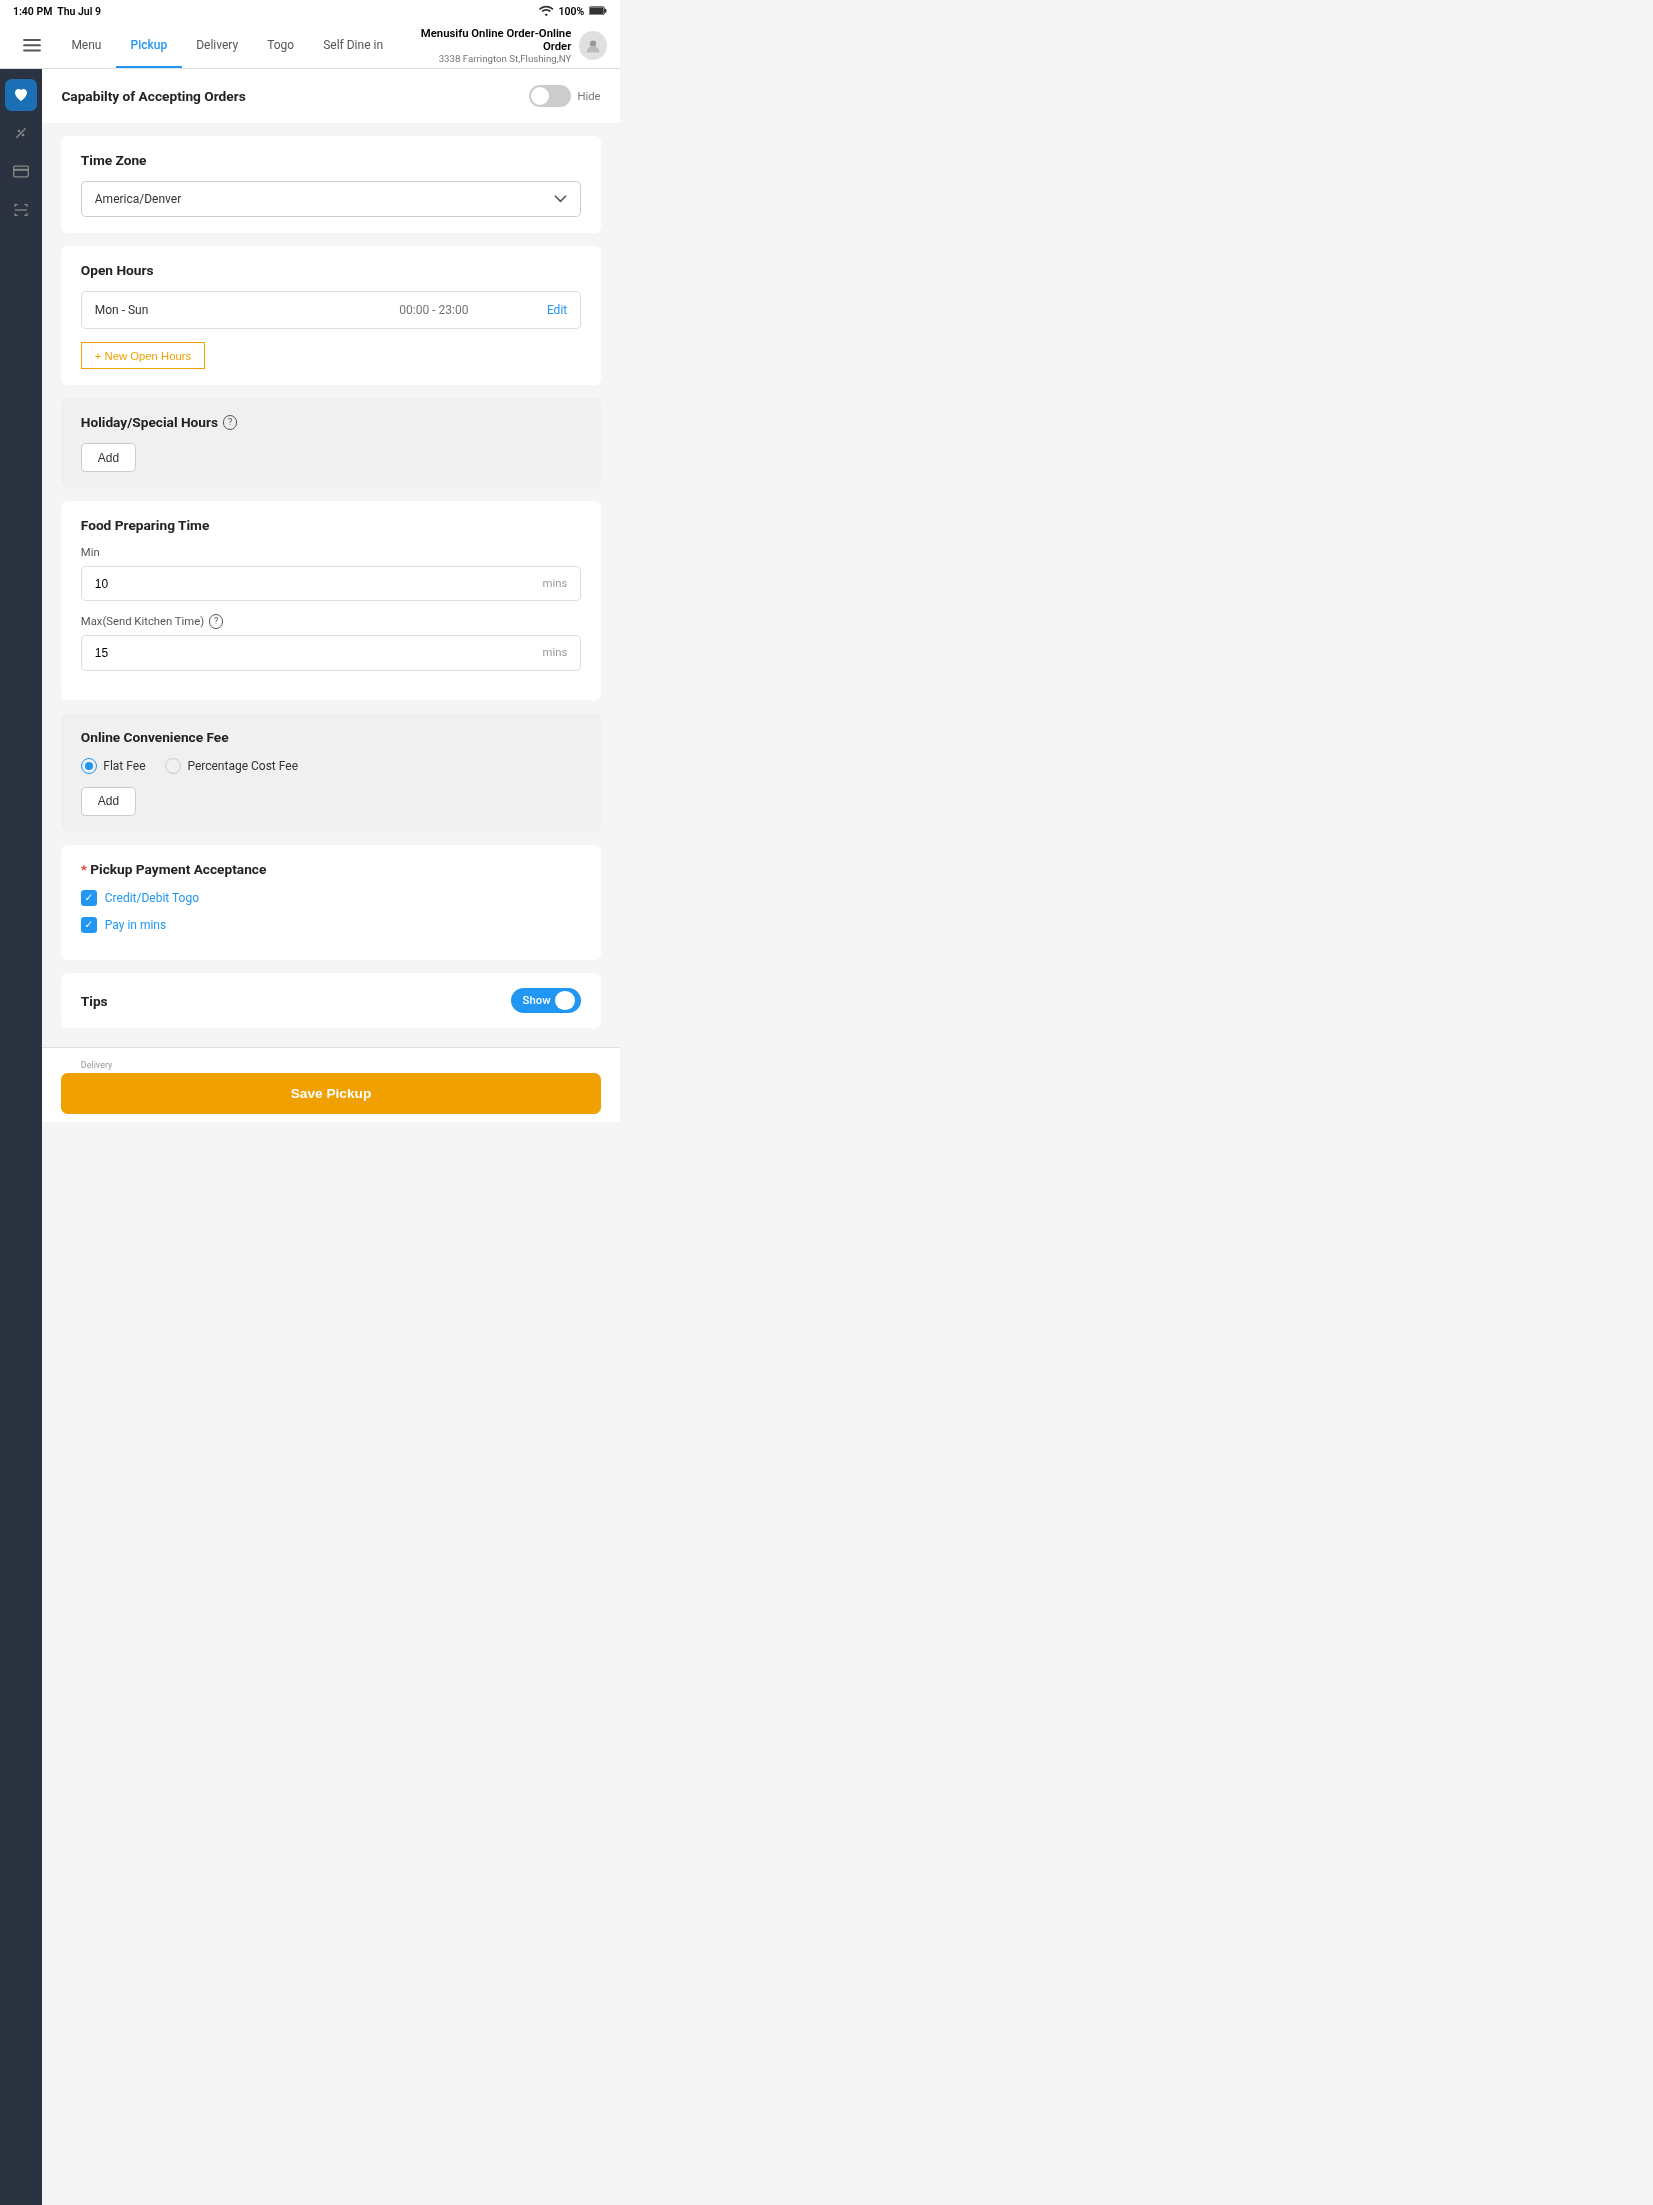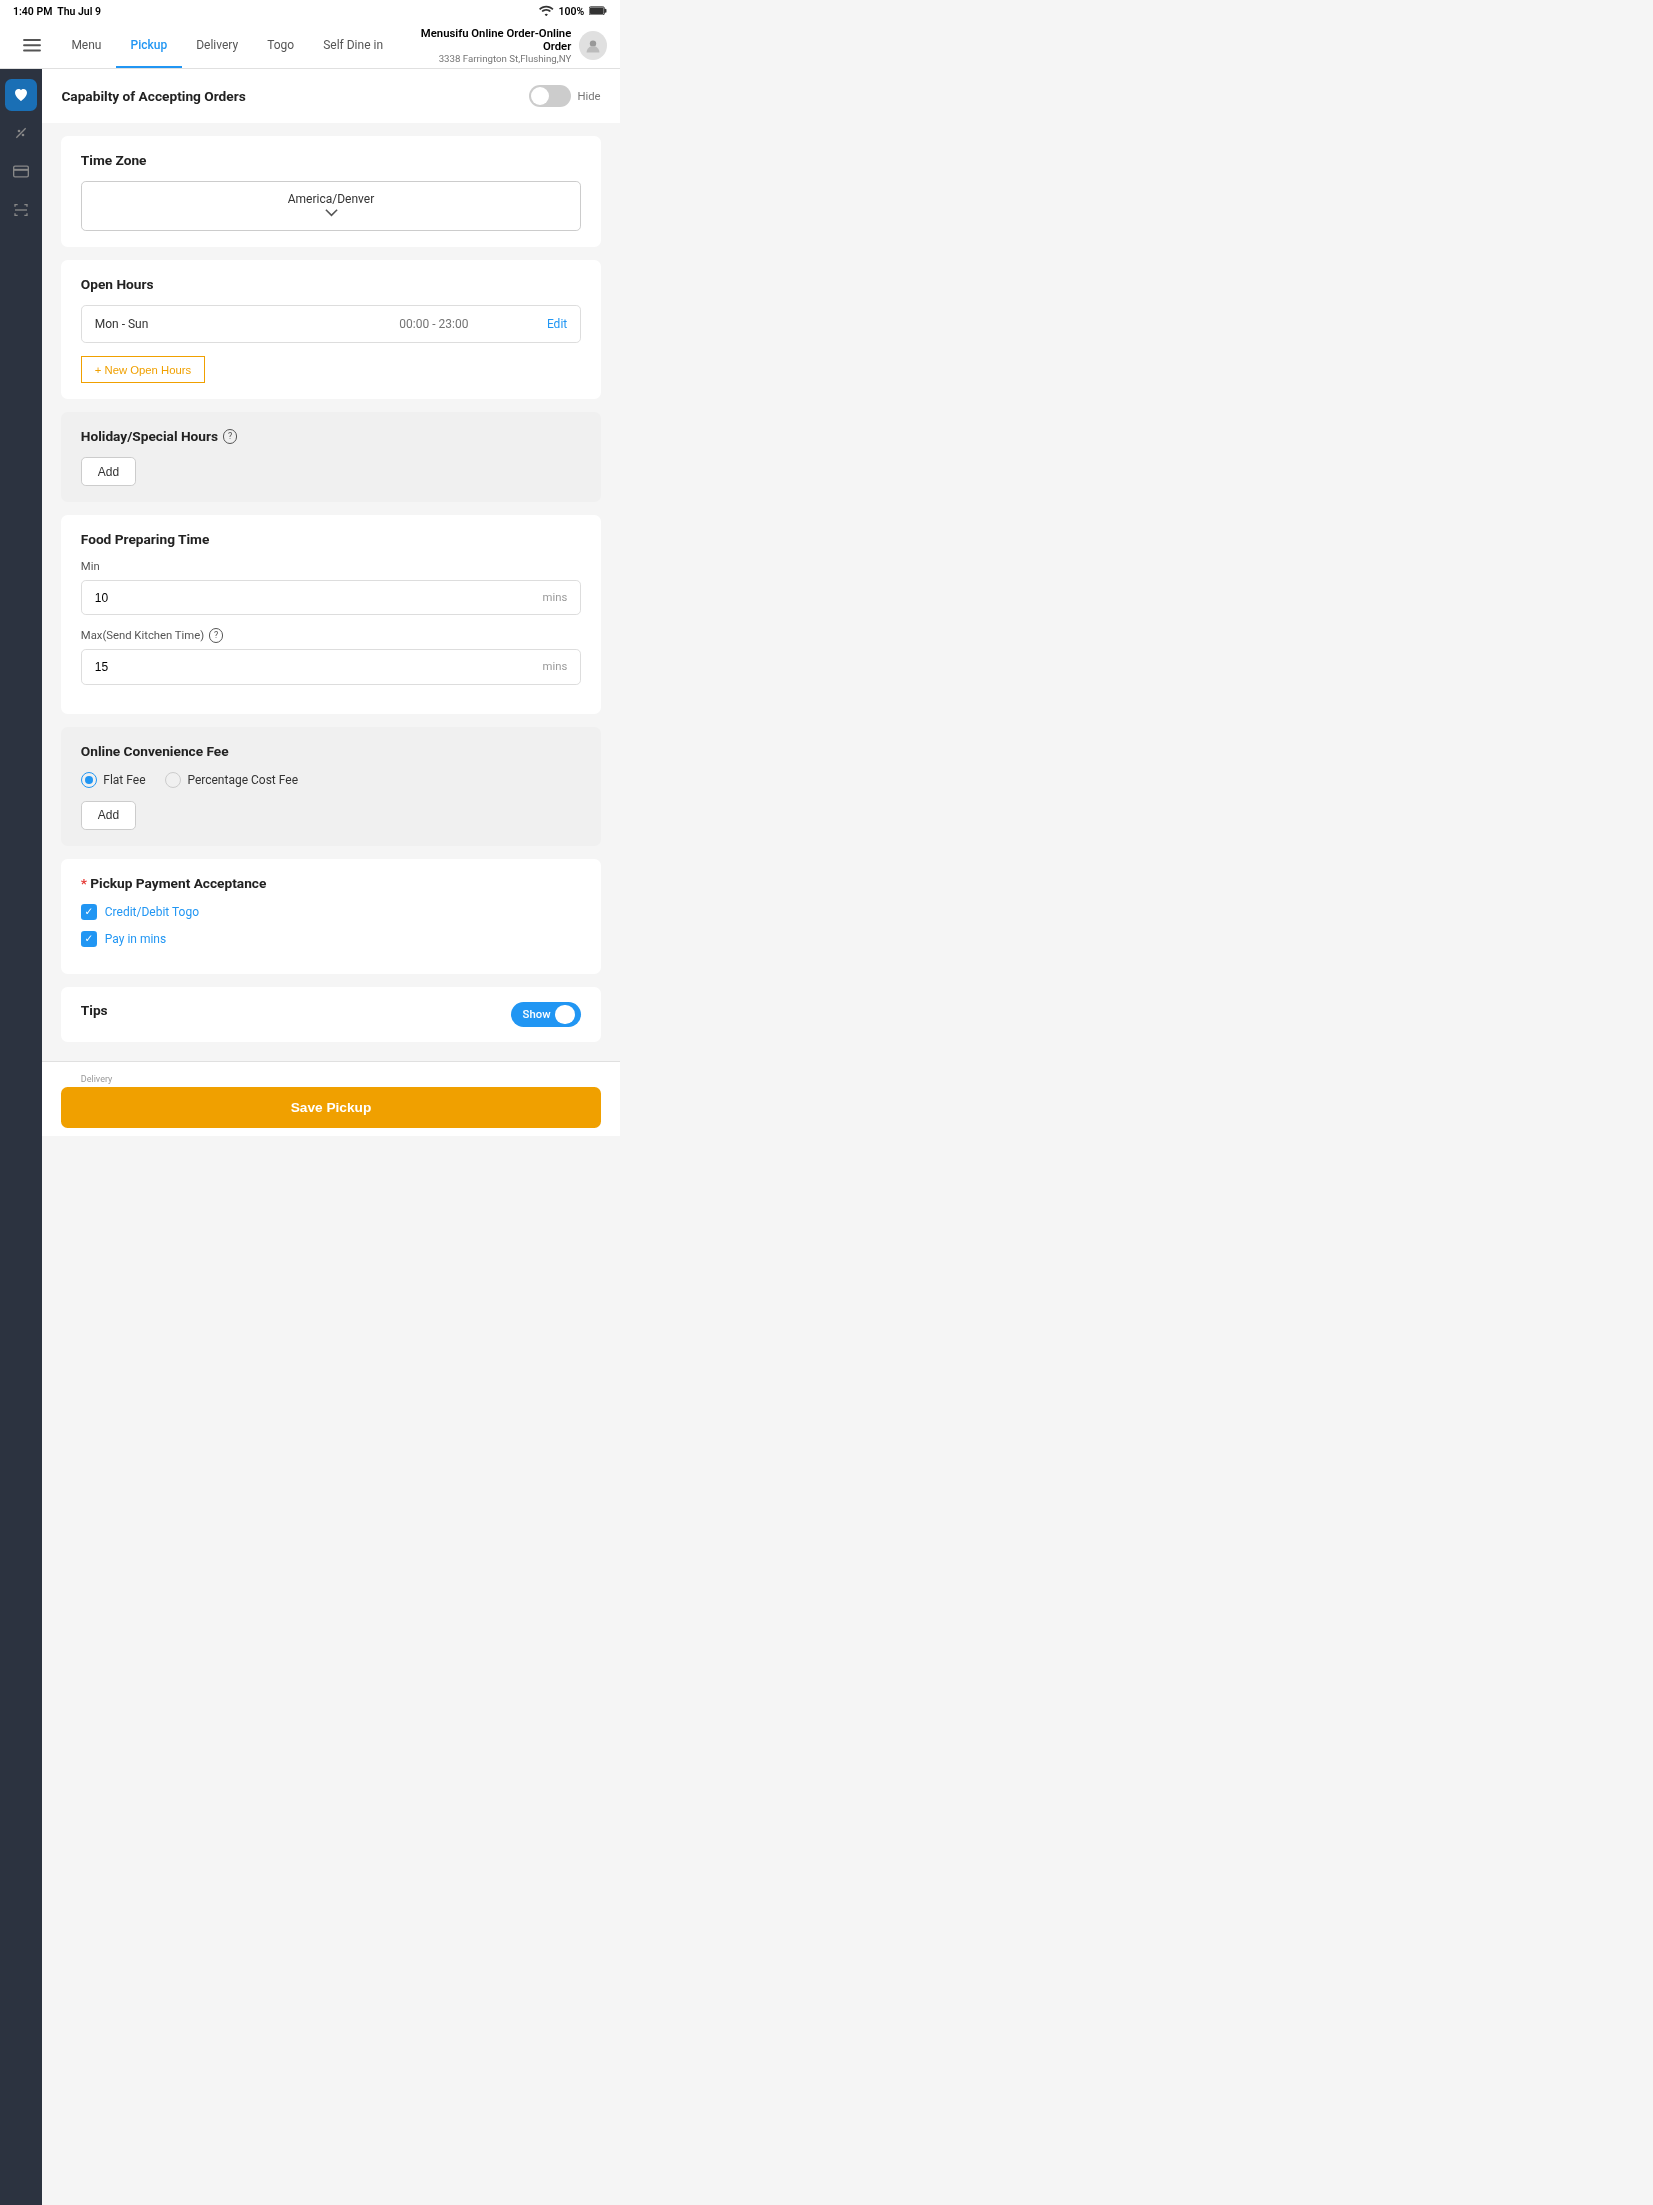--- a/index.html
+++ b/index.html
@@ -184,21 +184,20 @@
       display: flex;
       align-items: center;
       justify-content: space-between;
       border: 0.8px solid #ccc;
       border-radius: 4.8px;
       padding: 9.7px 13px;
       background: #fff;
       font-size: 12px;
       color: #333;
       cursor: pointer;
-      flex-direction: column;
     }
 
     
     .hours-row {
       display: flex;
       align-items: center;
       border: 0.8px solid #ddd;
       border-radius: 4.8px;
       padding: 11.3px 13px;
       background: #fff;
@@ -510,21 +509,21 @@
         <span>Credit/Debit Togo</span>
       </div>
       <div class="checkbox-option">
         <div class="checkbox-box">
           <span class="checkbox-check">✓</span>
         </div>
         <span>Pay in mins</span>
       </div>
     </div>
 
-    <div style="background:#fff; margin: 0 19.4px; padding: 14.5px 19.4px; border-radius: 6.5px; display:flex; justify-content:space-between;">
+    <div style="background:#fff; margin: 0 19.4px; padding: 14.5px 19.4px; border-radius: 6.5px; display:flex; align-items:center; justify-content:space-between;">
       <span class="tips-label">Tips</span>
       <div class="toggle-show">
         <span class="toggle-show-label">Show</span>
         <div class="toggle-show-knob"></div>
       </div>
     </div>
 
     <div class="spacer"></div>
     <div class="spacer"></div>
 

